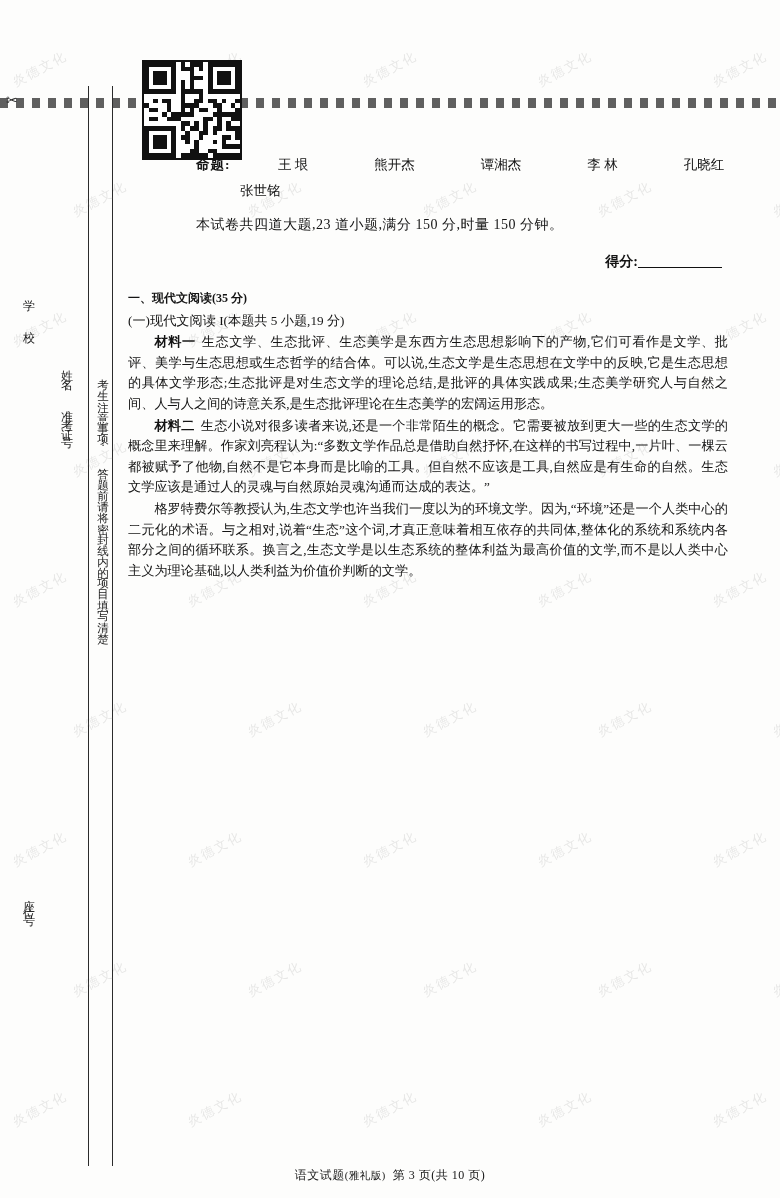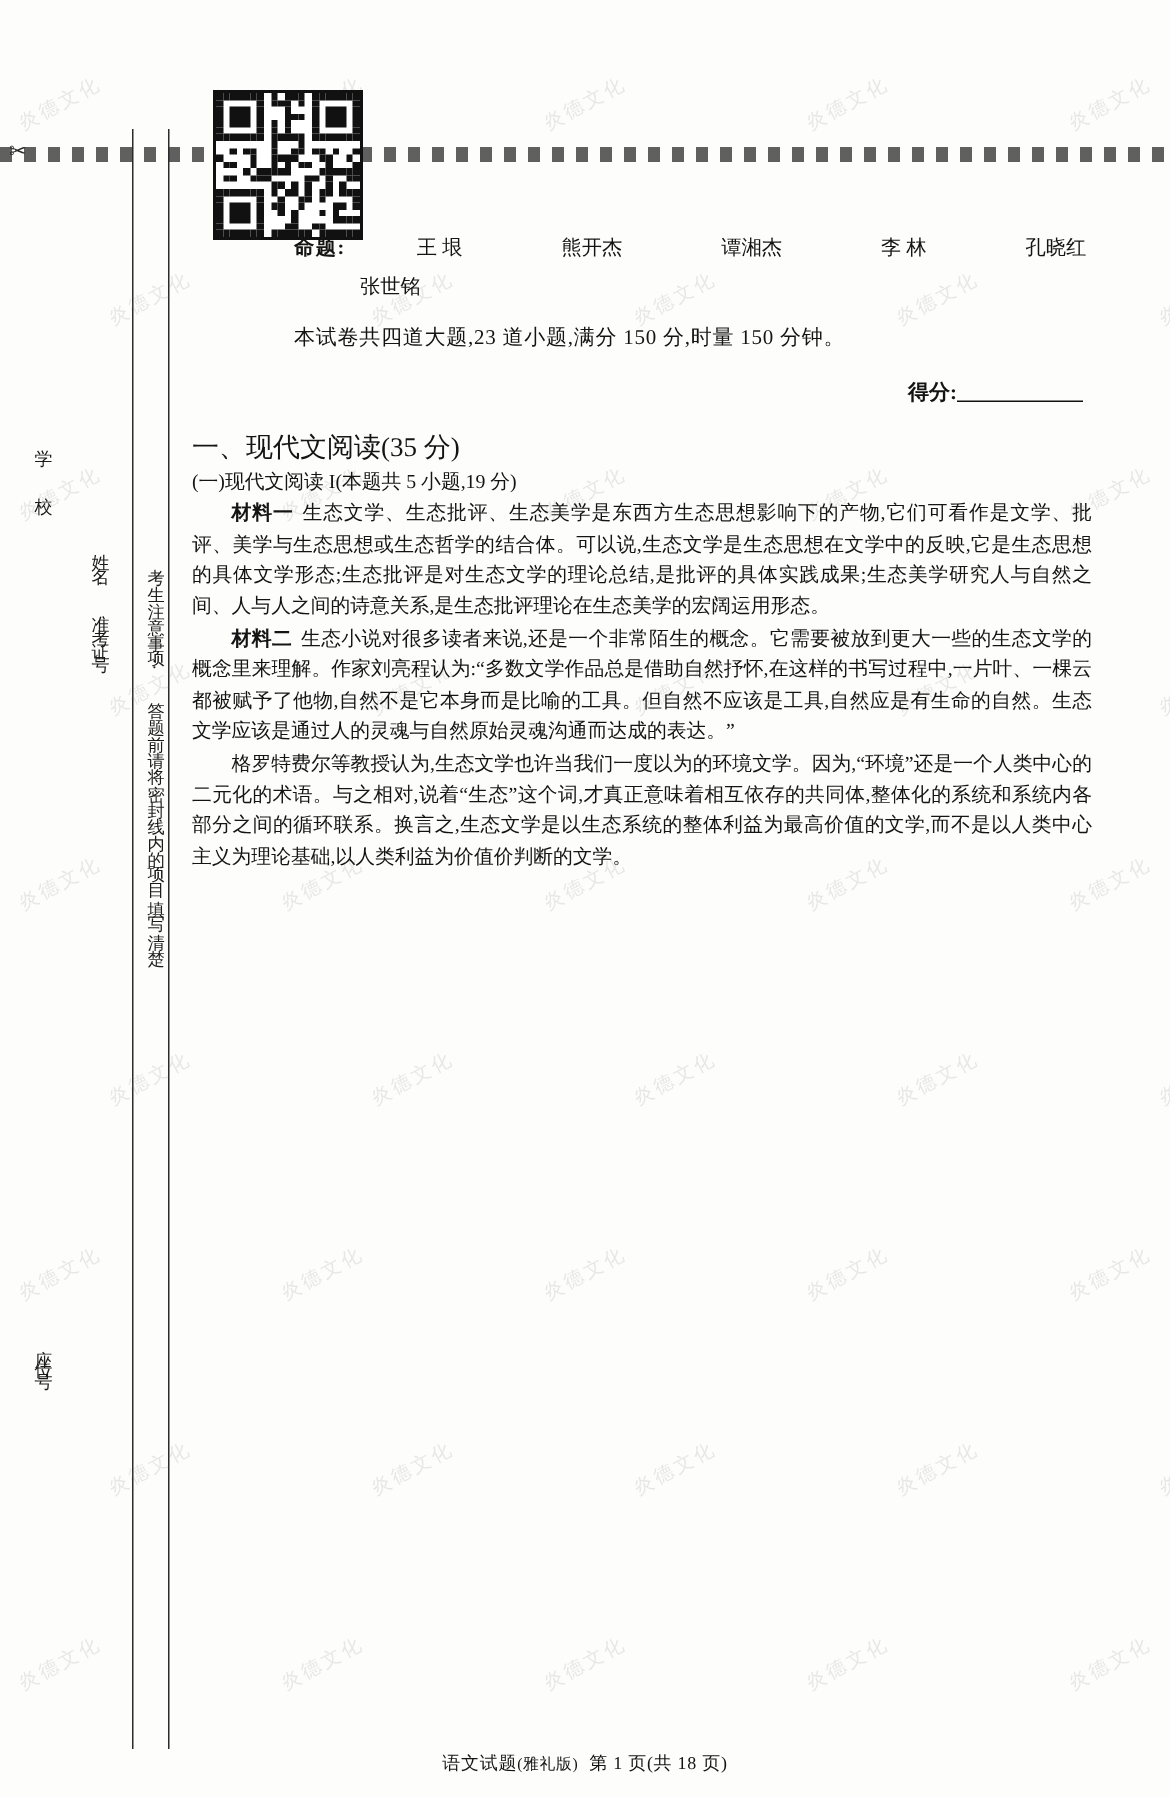--- a/index.html
+++ b/index.html
@@ -170,22 +170,22 @@
     position: absolute;
     left: 128px;
     top: 288px;
     width: 600px;
     z-index: 4;
     font-size: 13.2px;
     line-height: 20.6px;
     text-align: justify;
   }
   .sec-head {
-    font-weight: normal;
-    font-size: 18px;
+    font-weight: bold;
+    font-size: 12px;
     margin-bottom: 2px;
   }
   .sub-head { font-size: 13.2px; margin-bottom: 1px; }
   .instr { font-size: 13.2px; margin-bottom: 2px; }
   .para {
     text-indent: 2em;
     margin: 0 0 1px 0;
   }
   .para .mat { font-weight: bold; margin-right: 6px; }
   .source {
@@ -521,16 +521,16 @@
       <div class="wm" style="left: 595px; top: 970px;">炎德文化</div>
       <div class="wm" style="left: 770px; top: 970px;">炎德文化</div>
       <div class="wm" style="left: 10px; top: 1100px;">炎德文化</div>
       <div class="wm" style="left: 185px; top: 1100px;">炎德文化</div>
       <div class="wm" style="left: 360px; top: 1100px;">炎德文化</div>
       <div class="wm" style="left: 535px; top: 1100px;">炎德文化</div>
       <div class="wm" style="left: 710px; top: 1100px;">炎德文化</div>
     </div>
 
   <div class="footer">
-    <span>语文试题</span><span class="small">(雅礼版)</span>&nbsp;&nbsp;<span>第 1 页(共 18 页)</span>
+    <span>语文试题</span><span class="small">(雅礼版)</span>&nbsp;&nbsp;<span>第 3 页(共 10 页)</span>
   </div>
 
 </div>
 
 </body></html>

